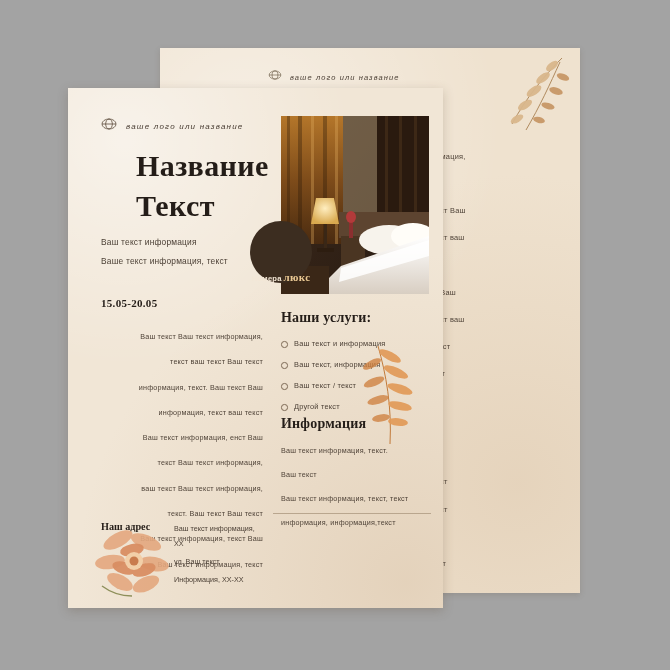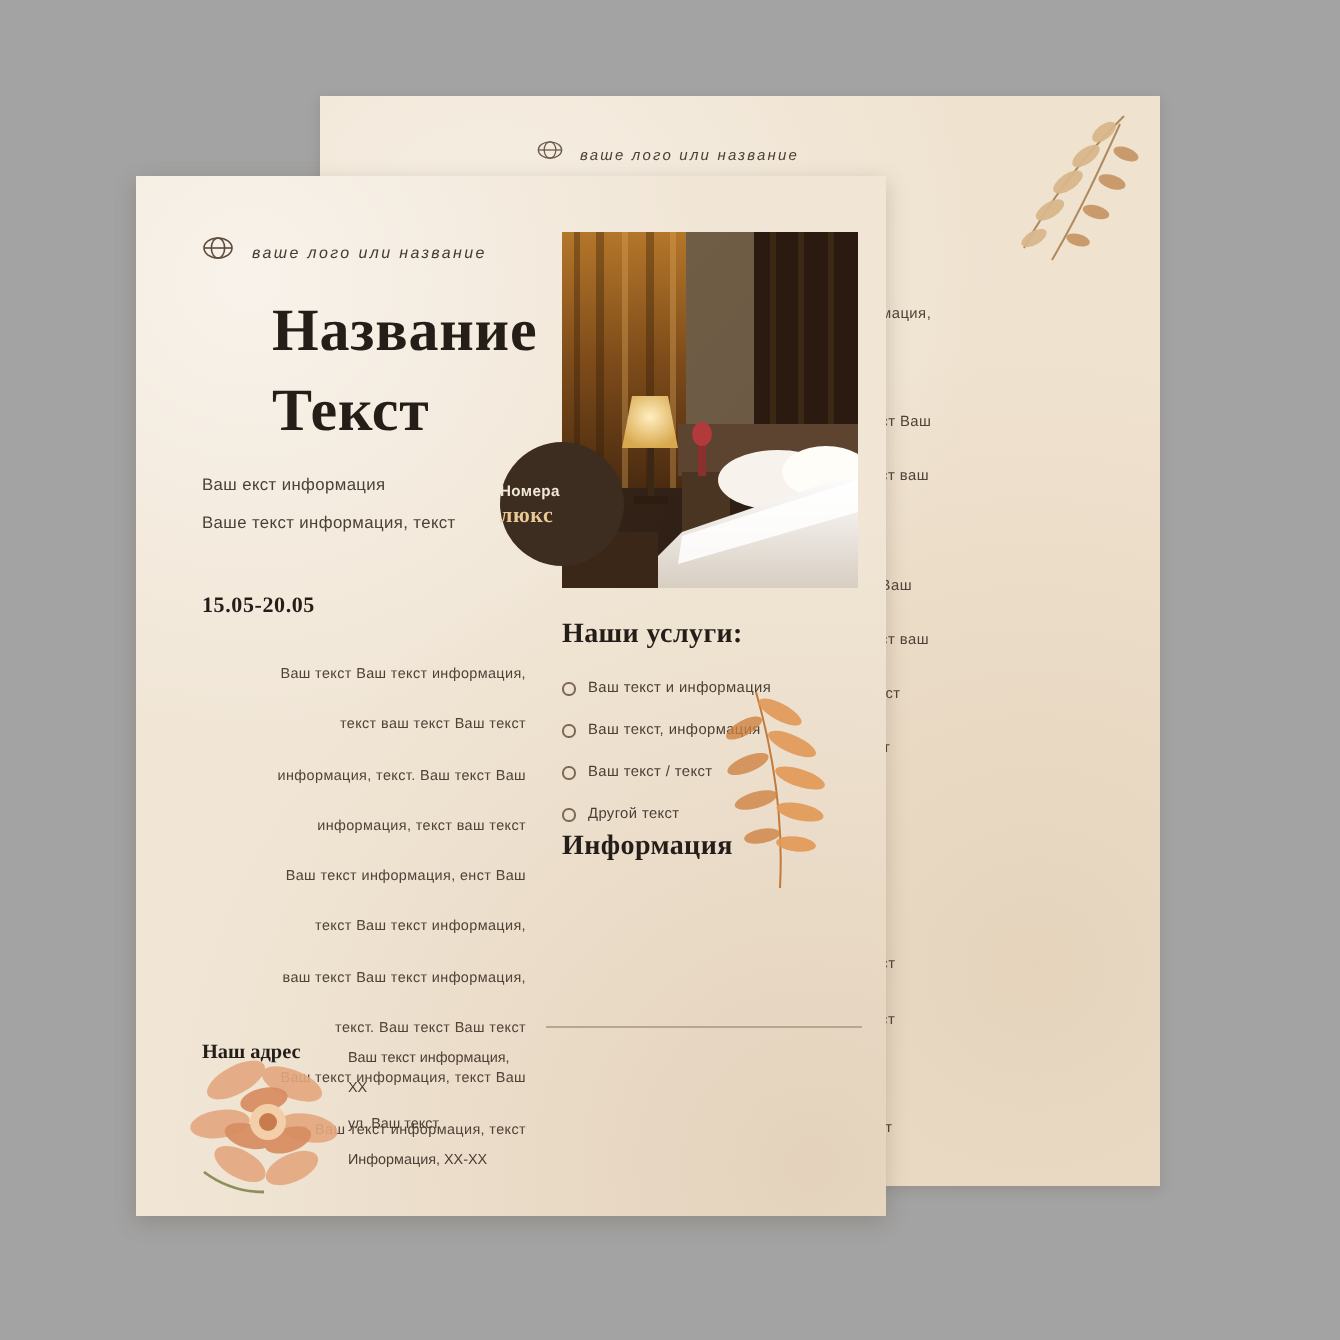--- a/index.html
+++ b/index.html
@@ -197,22 +197,21 @@
   .badge {
     position: absolute;
     left: 182px;
     top: 133px;
     width: 62px;
     height: 62px;
     border-radius: 50%;
     background: #3c2d20;
     color: #f3e7d6;
     display: flex;
-    flex-direction: column;
-    align-items: flex-start;
+    align-items: flex-end;
     justify-content: center;
     gap: 2px;
   }
   .badge .b1 {
     font-size: 7.6px;
     font-weight: bold;
     letter-spacing: 0.2px;
   }
   .badge .b2 {
     font-family: "Liberation Serif", serif;
@@ -434,21 +433,21 @@
       </span>
       <span class="logo-text">ваше лого или название</span>
     </div>
 
     <div class="title">
       <span>Название</span>
       <span class="line2">Текст</span>
     </div>
 
     <div class="subtitle">
-      <div>Ваш екст информация</div>
+      <div>Ваш текст информация</div>
       <div>Ваше текст информация, текст</div>
     </div>
 
     <div class="date">15.05-20.05</div>
 
     <div class="left-body">
       <p>Ваш текст Ваш текст информация,</p>
       <p>текст ваш текст  Ваш текст</p>
       <p>информация, текст. Ваш текст  Ваш</p>
       <p>информация, текст ваш текст</p>
@@ -532,20 +531,26 @@
       <ul>
         <li>Ваш текст и информация</li>
         <li>Ваш текст, информация</li>
         <li>Ваш текст / текст</li>
         <li>Другой текст</li>
       </ul>
     </div>
 
     <div class="info">
       <div class="section-title">Информация</div>
+      <div class="info-body">
+        <p>Ваш текст информация, текст.</p>
+        <p>Ваш текст</p>
+        <p>Ваш текст информация, текст, текст</p>
+        <p>информация, информация,текст</p>
+      </div>
     </div>
 
     <div class="divider"></div>
 
 
     <div class="address-block">
       <div class="a-title">Наш адрес</div>
       <div class="a-body">
         <p>Ваш текст информация, XX</p>
         <p>ул. Ваш текст</p>

